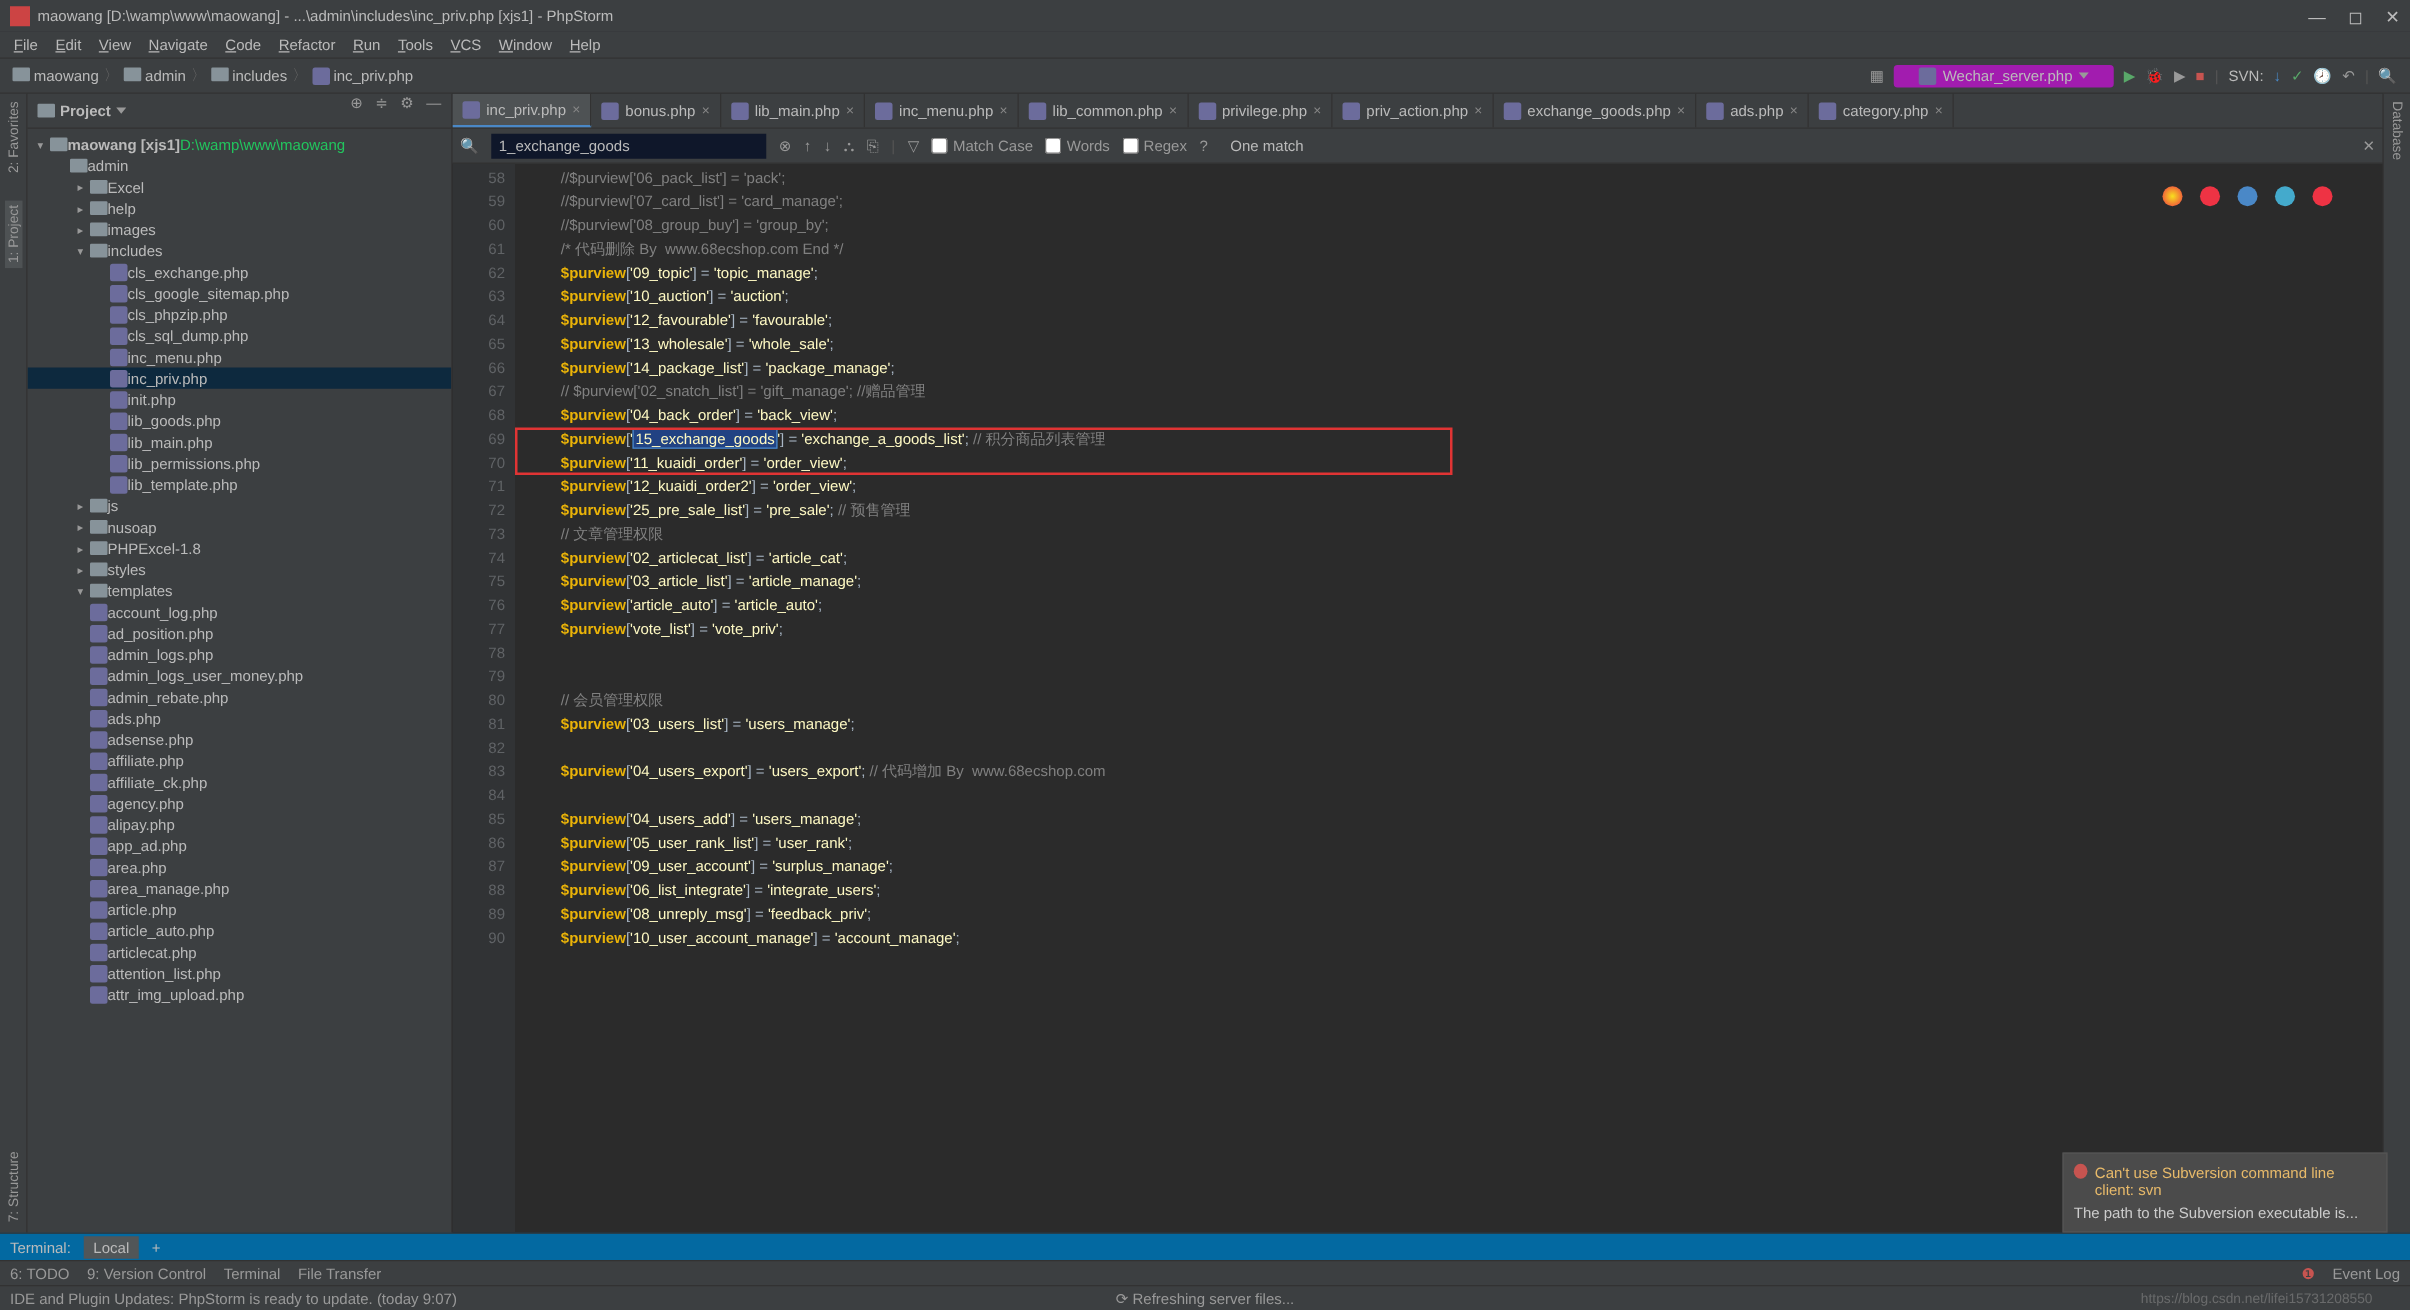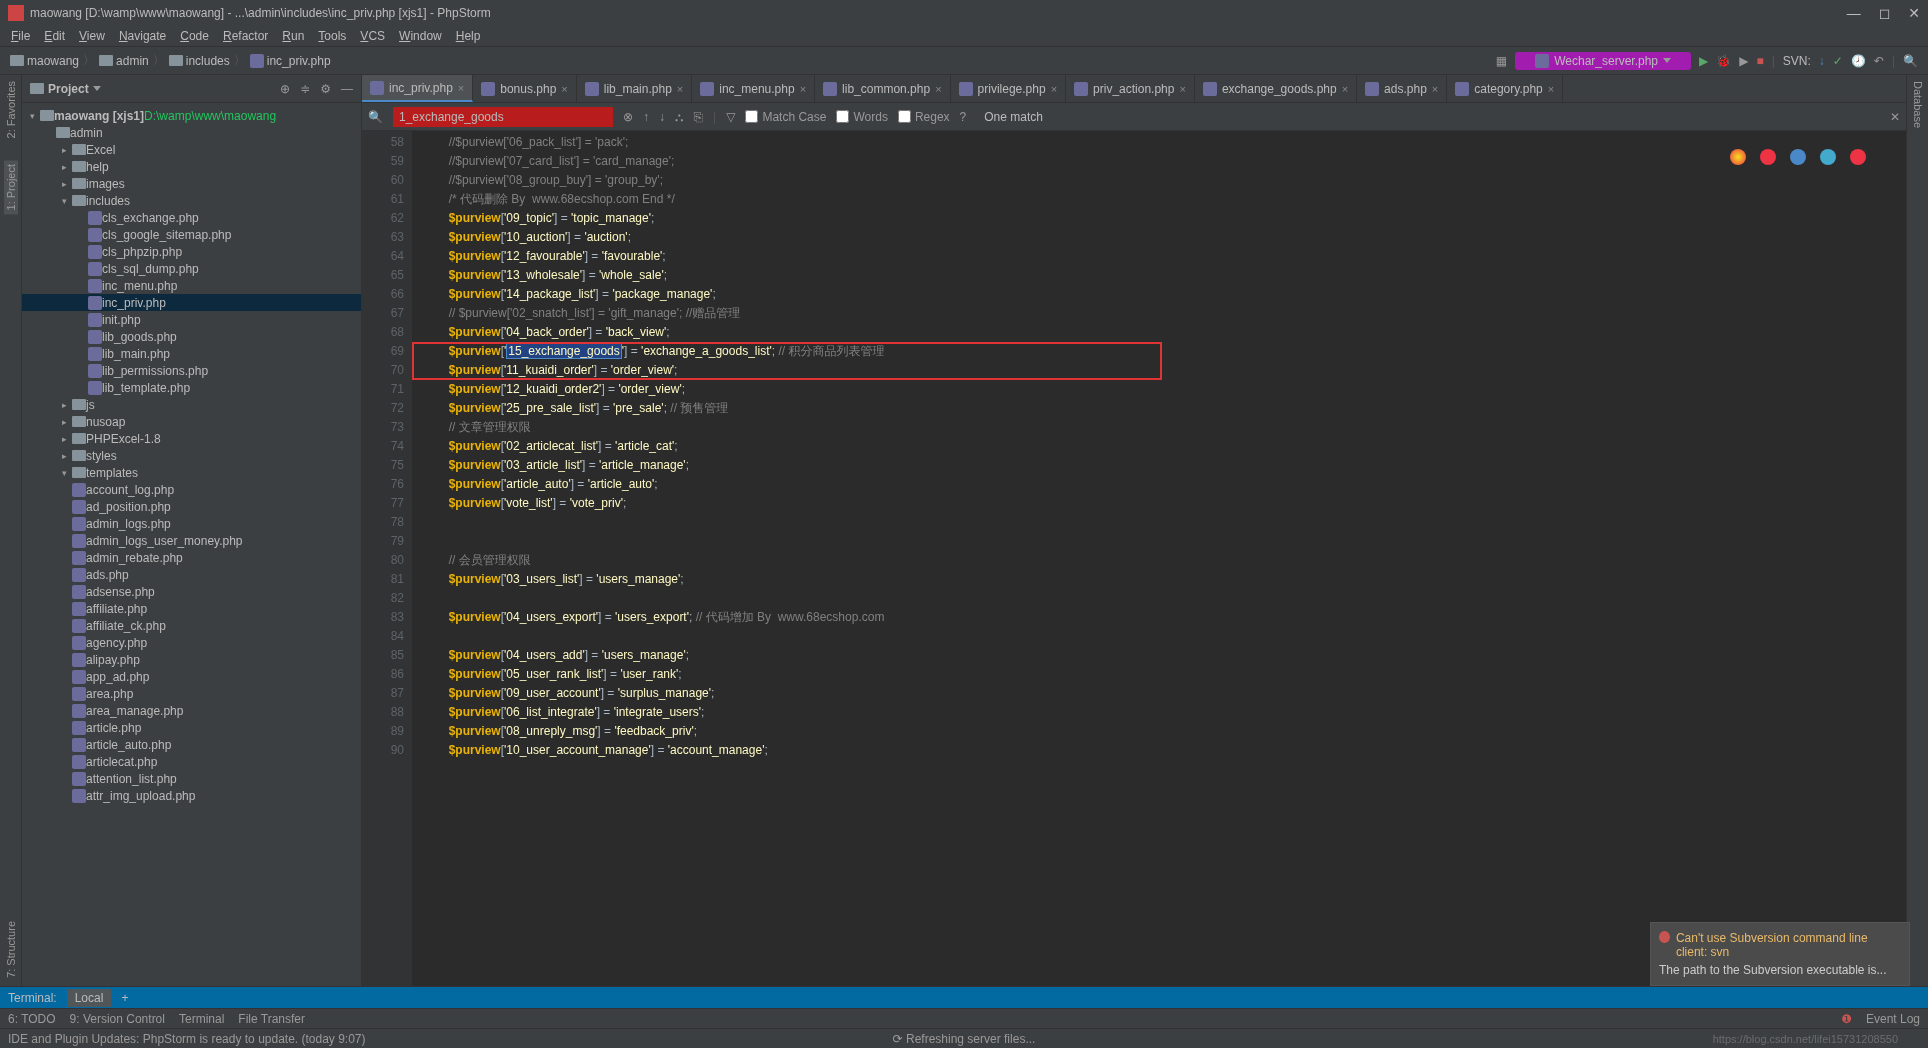--- a/index.html
+++ b/index.html
@@ -6,46 +6,46 @@
 body { background:#2b2b2b; color:#bbb; overflow:hidden; width:1928px; height:1048px; position:relative; }
 .titlebar { height:25px; background:#3c3f41; display:flex; align-items:center; padding:0 8px; color:#bbb; }
 .titlebar .logo { width:16px; height:16px; background:#c44; margin-right:6px; }
 .titlebar .wc { margin-left:auto; display:flex; gap:18px; }
 .titlebar .wc span { font-size:14px; cursor:default; }
 .menubar { height:22px; background:#3c3f41; display:flex; align-items:center; padding:0 4px; border-bottom:1px solid #323232; }
 .menubar span { padding:2px 7px; color:#bbb; }
 .menubar span u { text-decoration:underline; }
 .navbar { height:28px; background:#3c3f41; display:flex; align-items:center; padding:0 10px; border-bottom:1px solid #323232; }
 .navbar .crumb { display:flex; align-items:center; gap:4px; }
-.navbar .crumb span { display:flex; align-items:center; gap:3px; color:#bbb; }
+.navbar .crumb span { display:flex; gap:3px; color:#bbb; }
 .navbar .crumb .sep { color:#666; }
 .folder-ico { width:14px; height:11px; background:#87939a; border-radius:1px; display:inline-block; }
 .php-ico { width:14px; height:14px; background:#6c6c9c; border-radius:2px; display:inline-block; }
 .navbar .right { margin-left:auto; display:flex; align-items:center; gap:8px; }
 .run-sel { background:#a21caf; padding:2px 20px; border-radius:3px; display:flex; align-items:center; gap:5px; }
 .tri-down { width:0; height:0; border-left:4px solid transparent; border-right:4px solid transparent; border-top:5px solid #999; }
 .main { display:flex; height:calc(100% - 25px - 22px - 28px - 22px - 20px - 20px); }
 .leftrail { width:22px; background:#3c3f41; border-right:1px solid #323232; display:flex; flex-direction:column; align-items:center; padding-top:6px; gap:22px; }
 .leftrail .vtxt { writing-mode:vertical-rl; transform:rotate(180deg); color:#999; font-size:11px; }
 .sidebar { width:340px; background:#3c3f41; border-right:1px solid #323232; display:flex; flex-direction:column; }
-.sb-head { height:28px; display:flex; align-items:center; padding:0 8px; border-bottom:1px solid #323232; }
+.sb-head { height:28px; display:flex; padding:0 8px; border-bottom:1px solid #323232; }
 .sb-head .title { display:flex; align-items:center; gap:4px; font-weight:bold; }
 .sb-head .tools { margin-left:auto; display:flex; gap:10px; color:#999; }
 .tree { flex:1; overflow:auto; padding:4px 0; }
 .tree .row { display:flex; align-items:center; height:17px; padding-left:8px; white-space:nowrap; }
 .tree .row.sel { background:#0d293e; }
 .tree .chv { width:10px; color:#999; font-size:9px; }
 .tree .ind { display:inline-block; }
 .editor { flex:1; display:flex; flex-direction:column; background:#2b2b2b; position:relative; }
 .tabs { height:28px; background:#3c3f41; display:flex; align-items:center; border-bottom:1px solid #323232; overflow:hidden; }
 .tab { height:100%; display:flex; align-items:center; gap:5px; padding:0 8px; border-right:1px solid #323232; color:#bbb; }
 .tab.active { background:#4e5254; border-bottom:2px solid #4a88c7; }
 .tab .x { color:#888; font-size:11px; }
 .findbar { height:28px; background:#3c3f41; display:flex; align-items:center; padding:0 6px; gap:10px; border-bottom:1px solid #323232; }
-.findbar input { background:#b91c1c; border:none; color:#bbb; padding:2px 6px; width:220px; height:20px; }
+.findbar input { background:#0f172a; border:none; color:#bbb; padding:2px 6px; width:220px; height:20px; }
 .findbar .chk { display:flex; align-items:flex-start; gap:4px; color:#999; }
 .findbar .chk input { width:13px; height:13px; }
 .code { flex:1; display:flex; overflow:hidden; font-family:Consolas,monospace; font-size:13px; line-height:19px; }
 .gutter { width:50px; background:#313335; text-align:right; padding:2px 8px 2px 0; color:#606366; }
 .lines { flex:1; padding:2px 0 2px 10px; position:relative; }
 .lines .ln { white-space:pre; color:#a9b7c6; }
 .c-cmt { color:#808080; }
 .c-str { color:#fef9c3; }
 .c-var { color:#eab308;font-weight:bold; }
 .c-hl { background:#214283; border:1px solid #4a88c7; padding:0 1px; }

